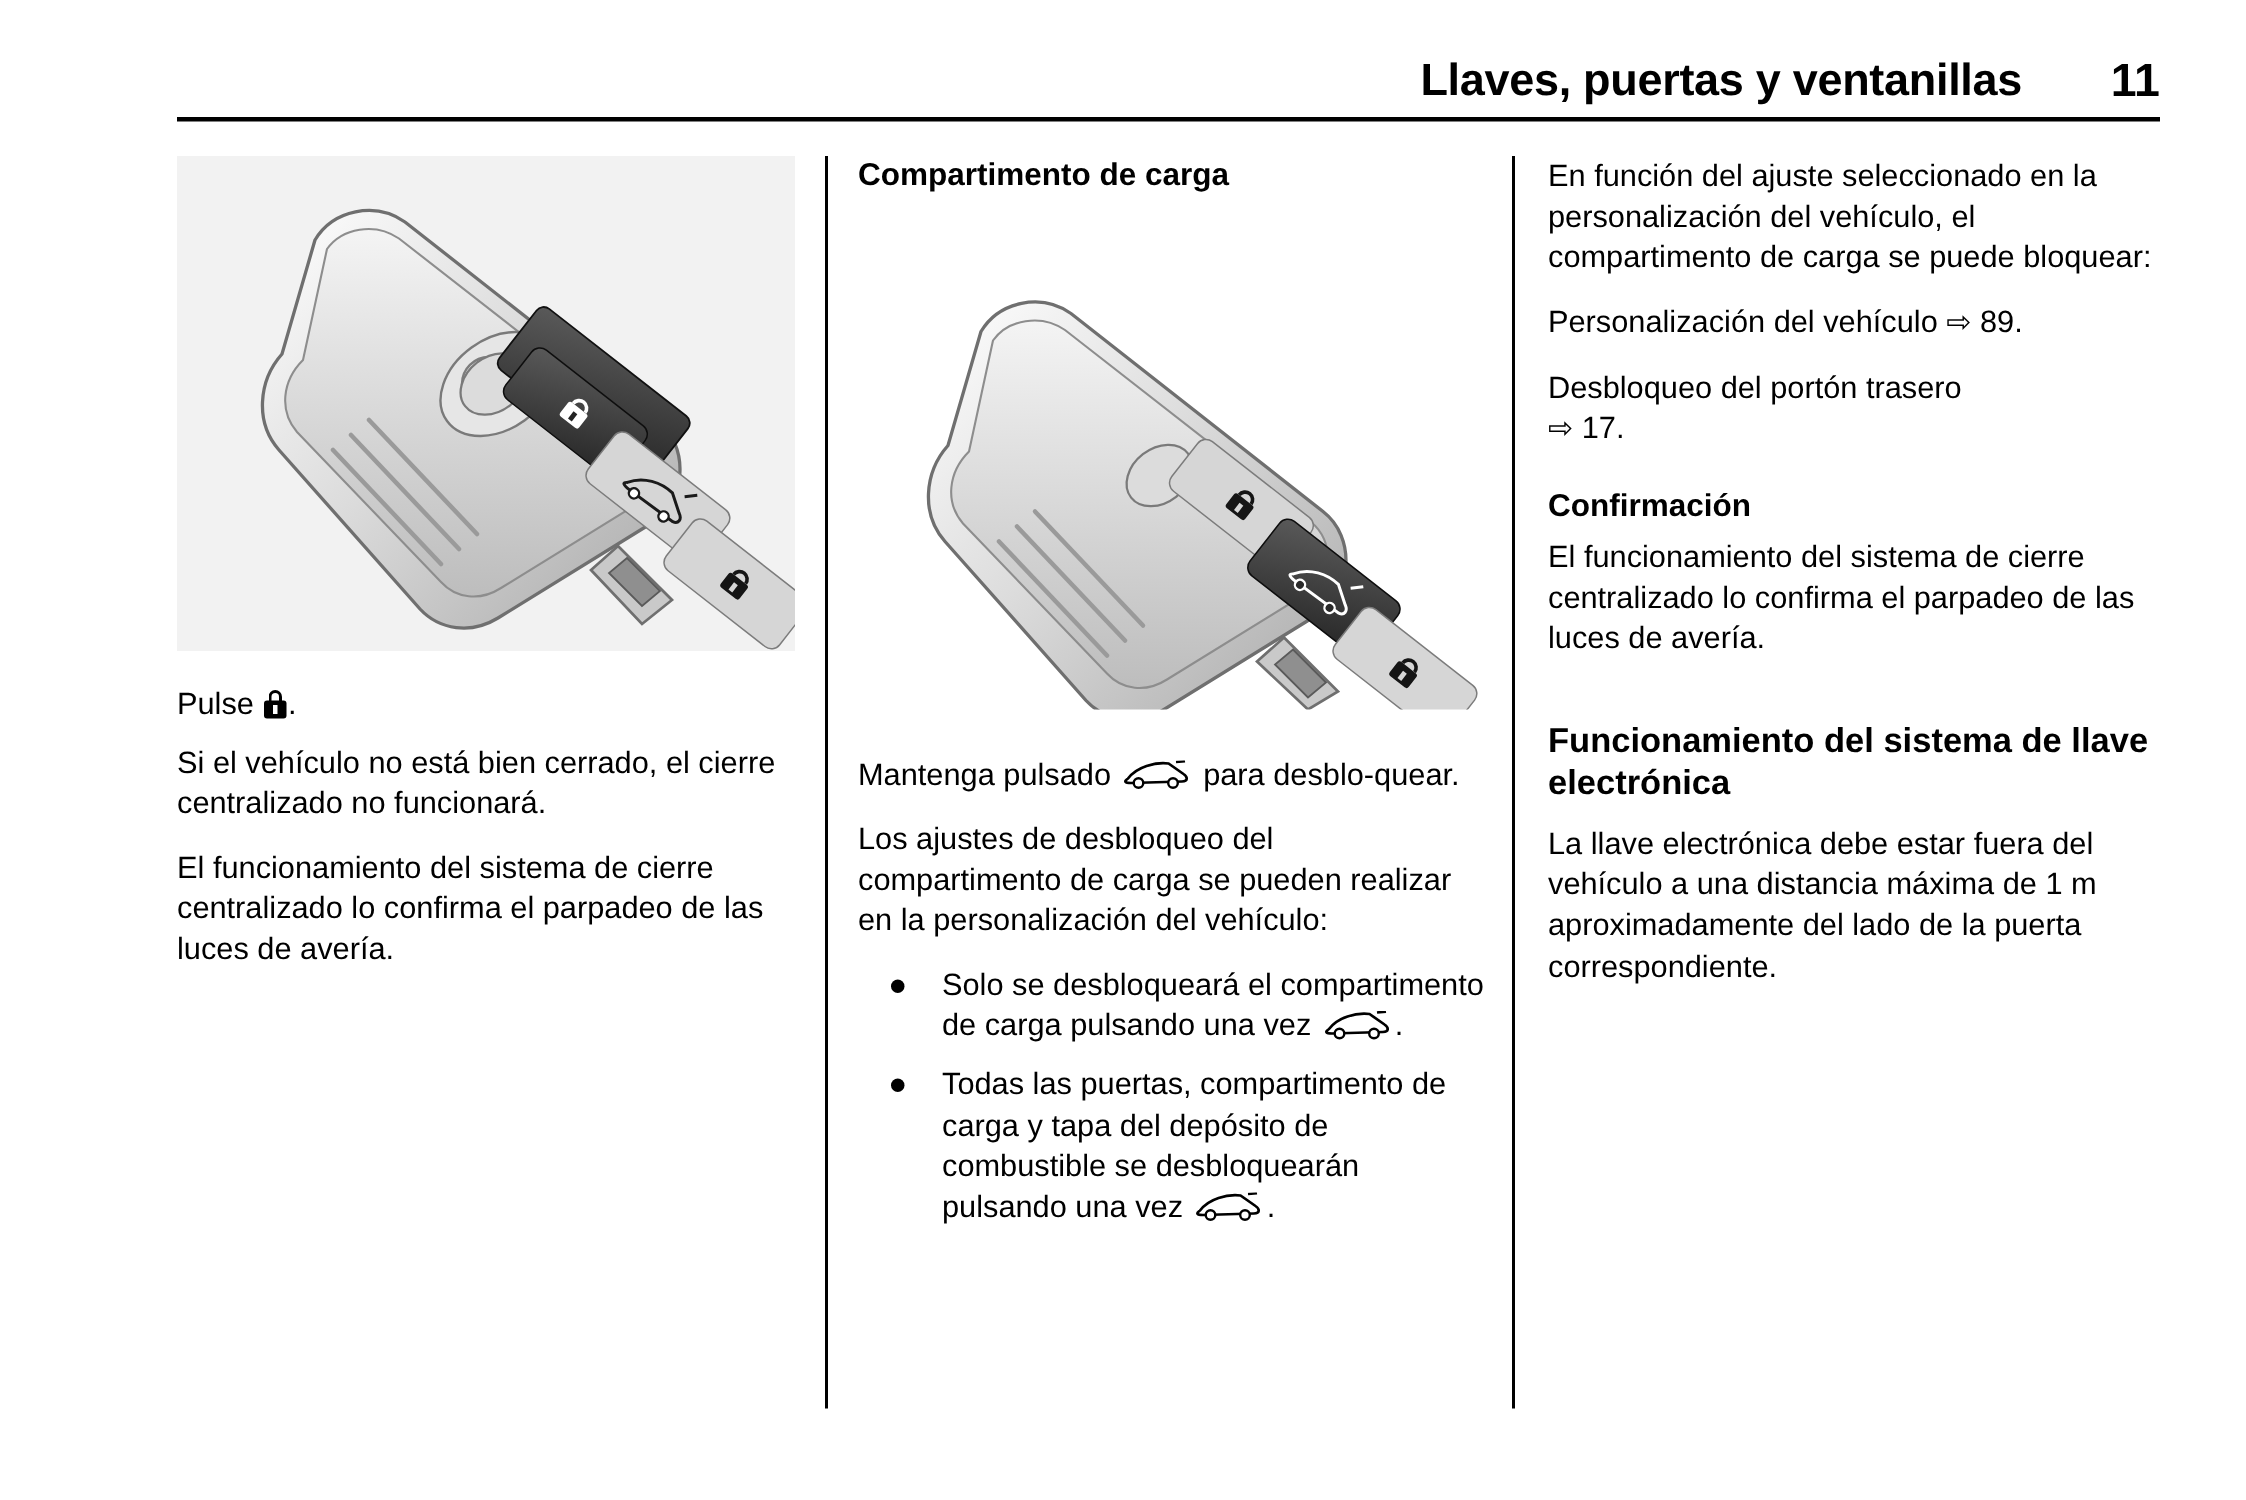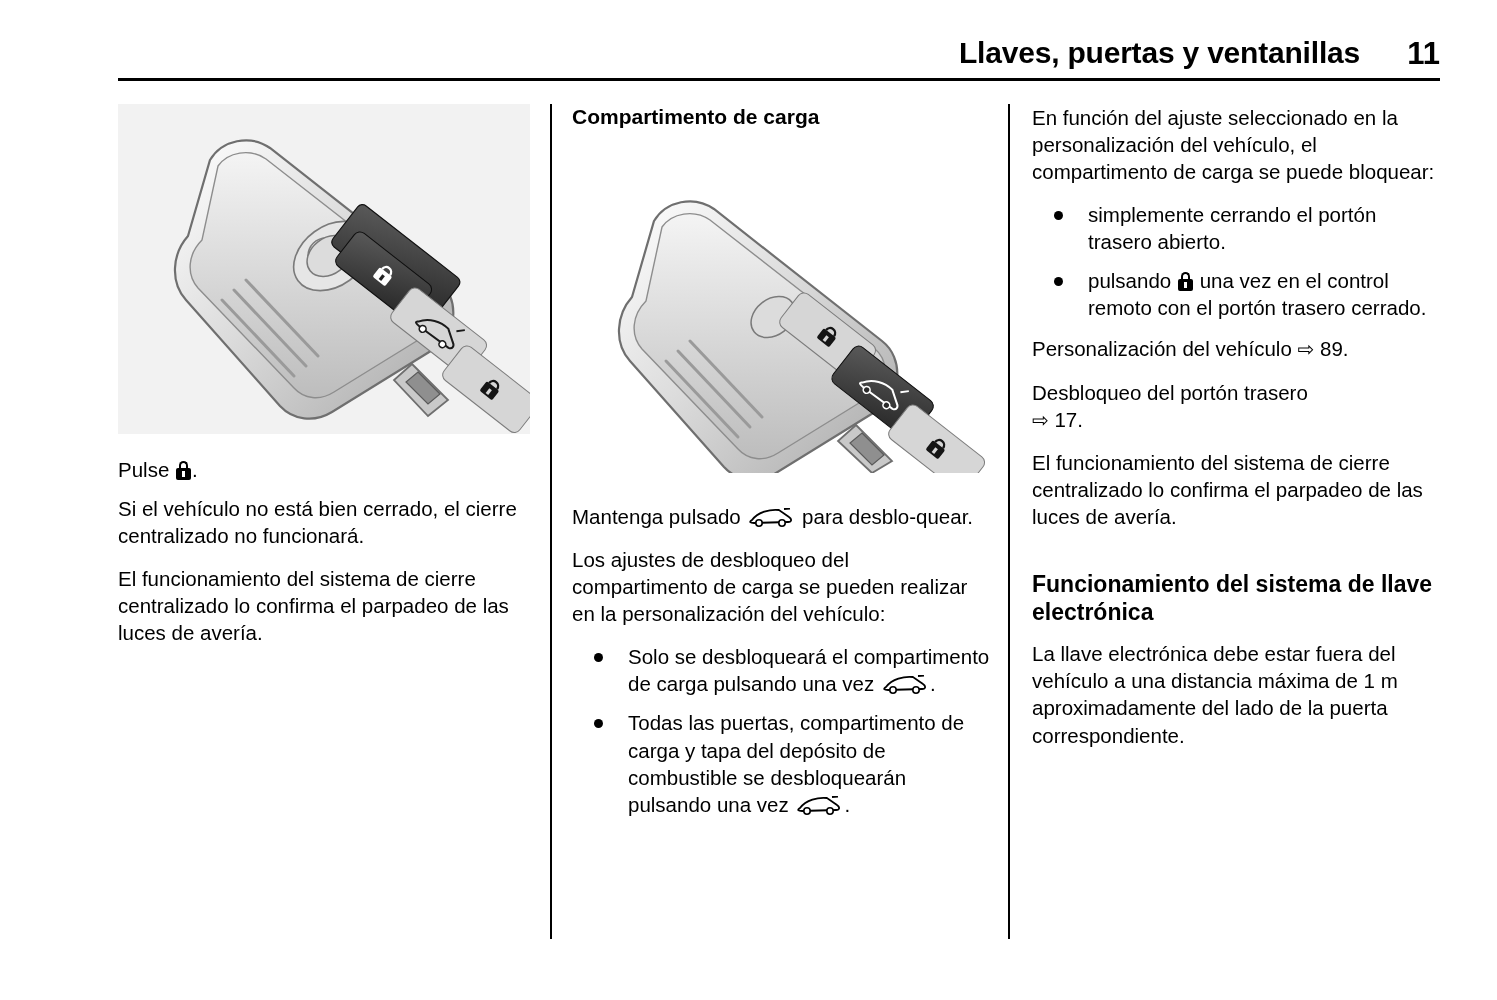--- a/index.html
+++ b/index.html
@@ -22,36 +22,37 @@
     height: 1000px;
   }
 
   
   .header {
     position: absolute;
     left: 118px;
     top: 38px;
     width: 1322px;
     display: flex;
-    align-items: flex-start;
+    align-items: center;
     justify-content: flex-end;
   }
   .header-title {
     font-size: 30px;
     font-weight: bold;
     letter-spacing: -0.2px;
     line-height: 1;
     margin-right: 42px;
   }
   .header-pageno {
     font-size: 31px;
     font-weight: bold;
     line-height: 1;
     min-width: 38px;
     text-align: right;
+    margin-left: 12px;
   }
   .header-rule {
     position: absolute;
     left: 118px;
     top: 78px;
     width: 1322px;
     height: 3px;
     background: #000;
   }
 
@@ -390,46 +391,35 @@
           <path d="M35,1 l6,-0.5" stroke="#000" stroke-width="1.8"></path>
         </svg><span>.</span>
       </li>
     </ul>
   </div>
 
   <div class="col col-3">
 
     <p>En función del ajuste seleccionado en la personalización del vehículo, el compartimento de carga se puede bloquear:</p>
 
-    <ul class="bullets">
-      <li>
-        <span>simplemente cerrando el portón trasero abierto.</span>
-      </li>
-      <li>
-        <span>pulsando</span>
-        <span class="lock-glyph">
-          <span class="shackle"></span><span class="body"></span><span class="keyhole"></span>
-        </span>
-        <span>una vez en el control remoto con el portón trasero cerrado.</span>
-      </li>
-    </ul>
 
 
     <p>
       <span>Personalización del vehículo</span>
       <span class="arrow-ref">⇨</span>
       <span>89.</span>
     </p>
 
     <p>
       <span>Desbloqueo del portón trasero</span>
       <br>
       <span class="arrow-ref">⇨</span>
       <span>17.</span>
     </p>
 
+    <h3 class="sub-spaced">Confirmación</h3>
     <p>El funcionamiento del sistema de cierre centralizado lo confirma el parpadeo de las luces de avería.</p>
 
     <h2 class="section">Funcionamiento del sistema de llave electrónica</h2>
     <p>La llave electrónica debe estar fuera del vehículo a una distancia máxima de 1 m aproximadamente del lado de la puerta correspondiente.</p>
   </div>
 
 </div>
 
 </body></html>

